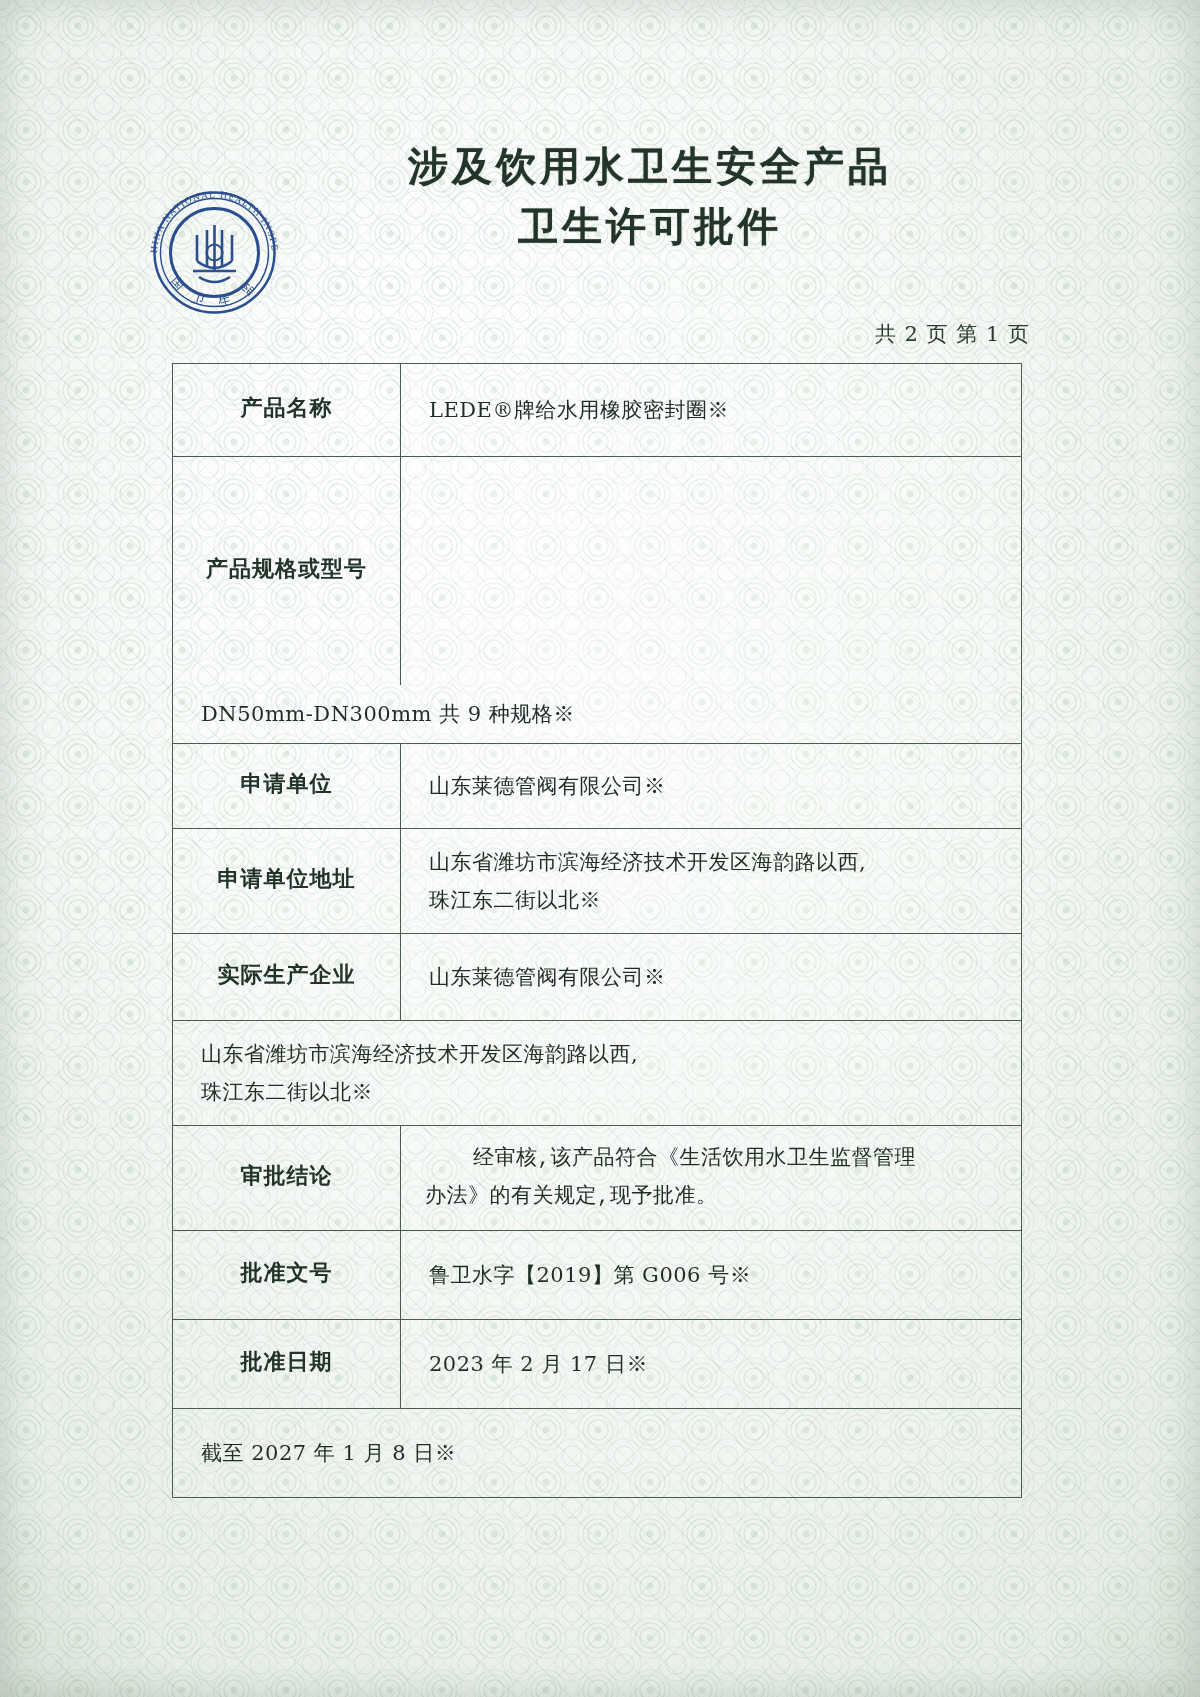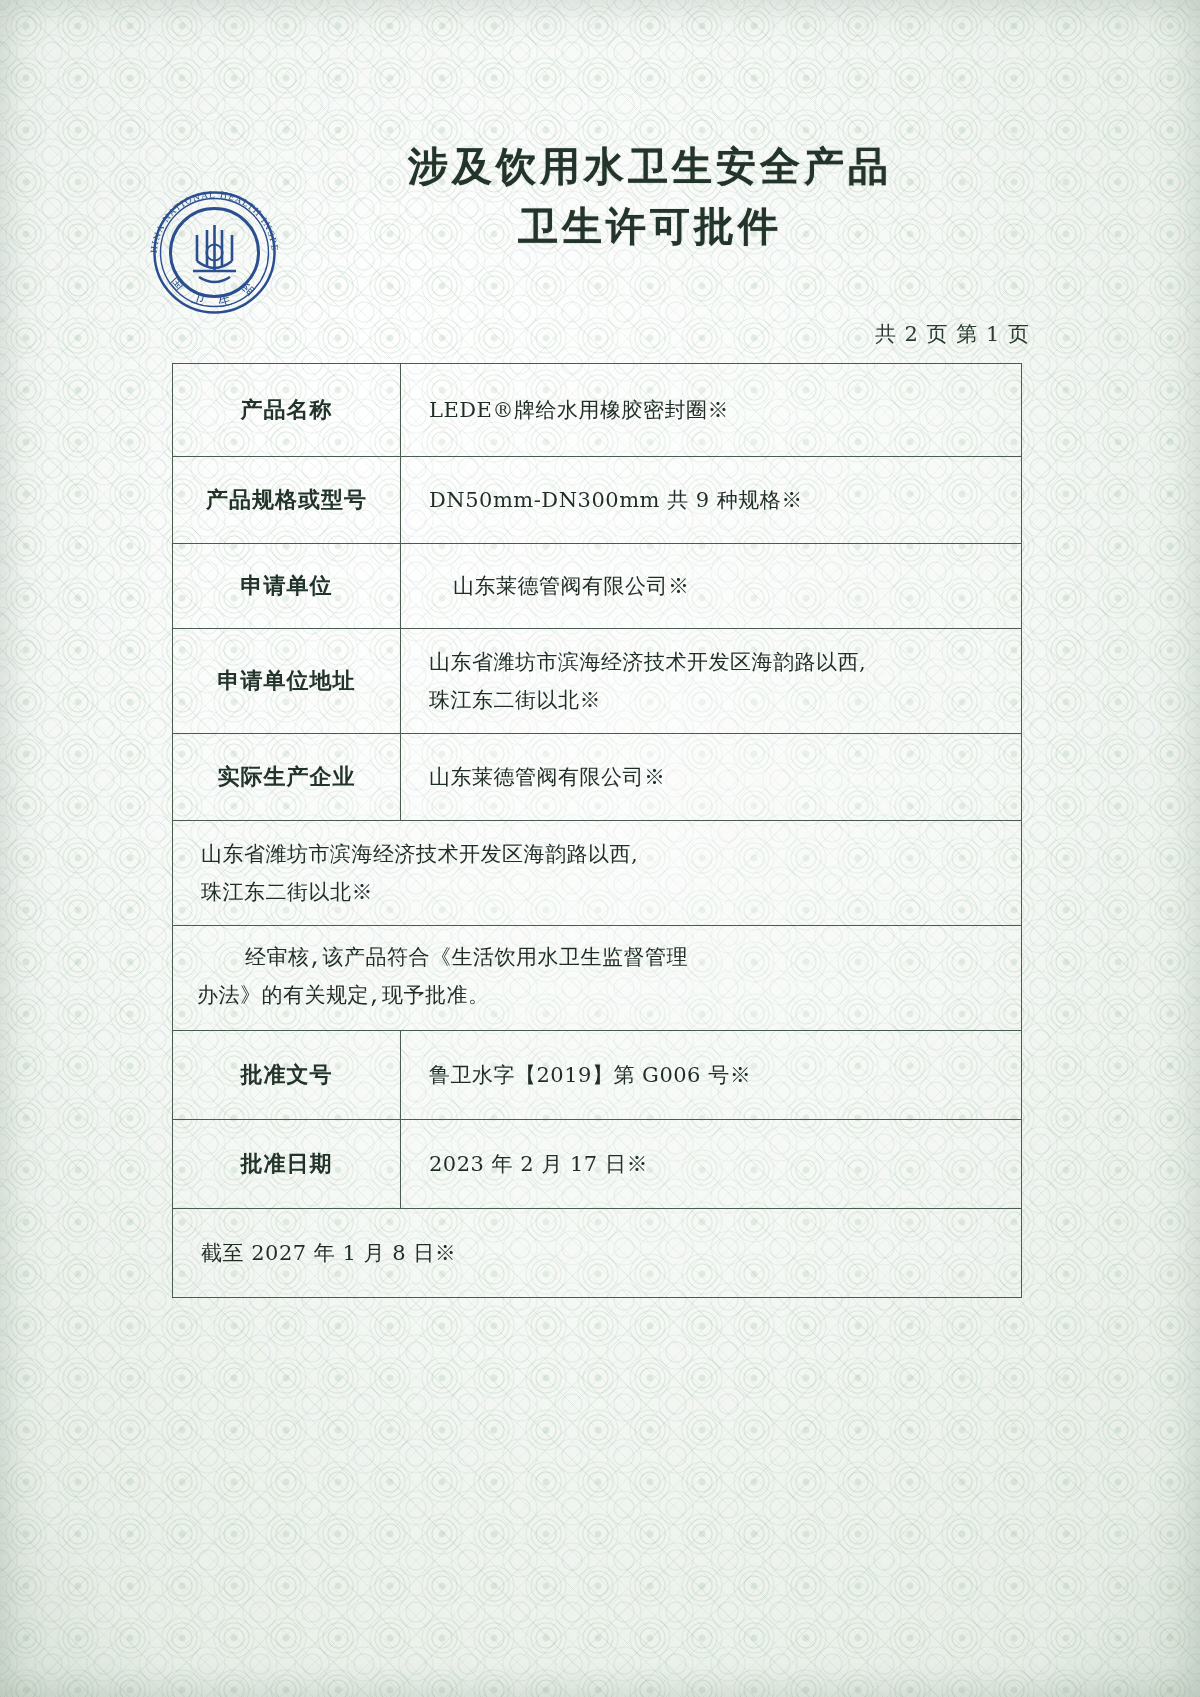--- a/index.html
+++ b/index.html
@@ -124,21 +124,21 @@
     min-height: 74px;
   }
   .cell-label {
     width: 228px;
     flex: 0 0 228px;
     border-right: 1.5px solid #4a5c4f;
     display: flex;
     align-items: center;
     justify-content: center;
     text-align: center;
-    font-family: Liberation Sans, sans-serif;
+    font-family: Liberation Mono, monospace;
     font-weight: bold;
     font-size: 22px;
     letter-spacing: 1px;
     color: #22332a;
     padding: 6px 4px;
     box-sizing: border-box;
     line-height: 34px;
   }
   .cell-value {
     flex: 1;
@@ -148,22 +148,22 @@
     font-size: 21px;
     color: #1f2d25;
     padding: 10px 14px 10px 28px;
     box-sizing: border-box;
     line-height: 38px;
     letter-spacing: 0.5px;
   }
   .row.tall { min-height: 104px; justify-content: center; }
   .row.r-name { min-height: 92px; }
   .row.r-class { min-height: 84px; }
-  .row.r-spec { min-height: 86px; }
-  .row.r-applicant { min-height: 84px; gap: 24px; }
+  .row.r-spec { min-height: 86px; flex-direction: column; }
+  .row.r-applicant { min-height: 84px; }
   .row.r-maker { min-height: 86px; }
   .row.r-doc { min-height: 88px; }
   .row.r-date { min-height: 88px; }
   .row.r-valid { min-height: 88px; }
   .cell-value.indent-para { padding-left: 24px; font-family: Liberation Mono, monospace; }
   .para {
     text-indent: 48px;
   }
   .val-line2 { display: block; }
 
@@ -252,20 +252,21 @@
       <div class="row tall">
         <div class="cell-value">
           <div>
             <span class="val-line2">山东省潍坊市滨海经济技术开发区海韵路以西,</span>
             <span class="val-line2">珠江东二街以北※</span>
           </div>
         </div>
       </div>
 
       <div class="row tall">
+        <div class="cell-label">审批结论</div>
         <div class="cell-value indent-para">
           <div>
             <span class="val-line2 para">经审核,该产品符合《生活饮用水卫生监督管理</span>
             <span class="val-line2">办法》的有关规定,现予批准。</span>
           </div>
         </div>
       </div>
 
       <div class="row r-doc">
         <div class="cell-label">批准文号</div>

